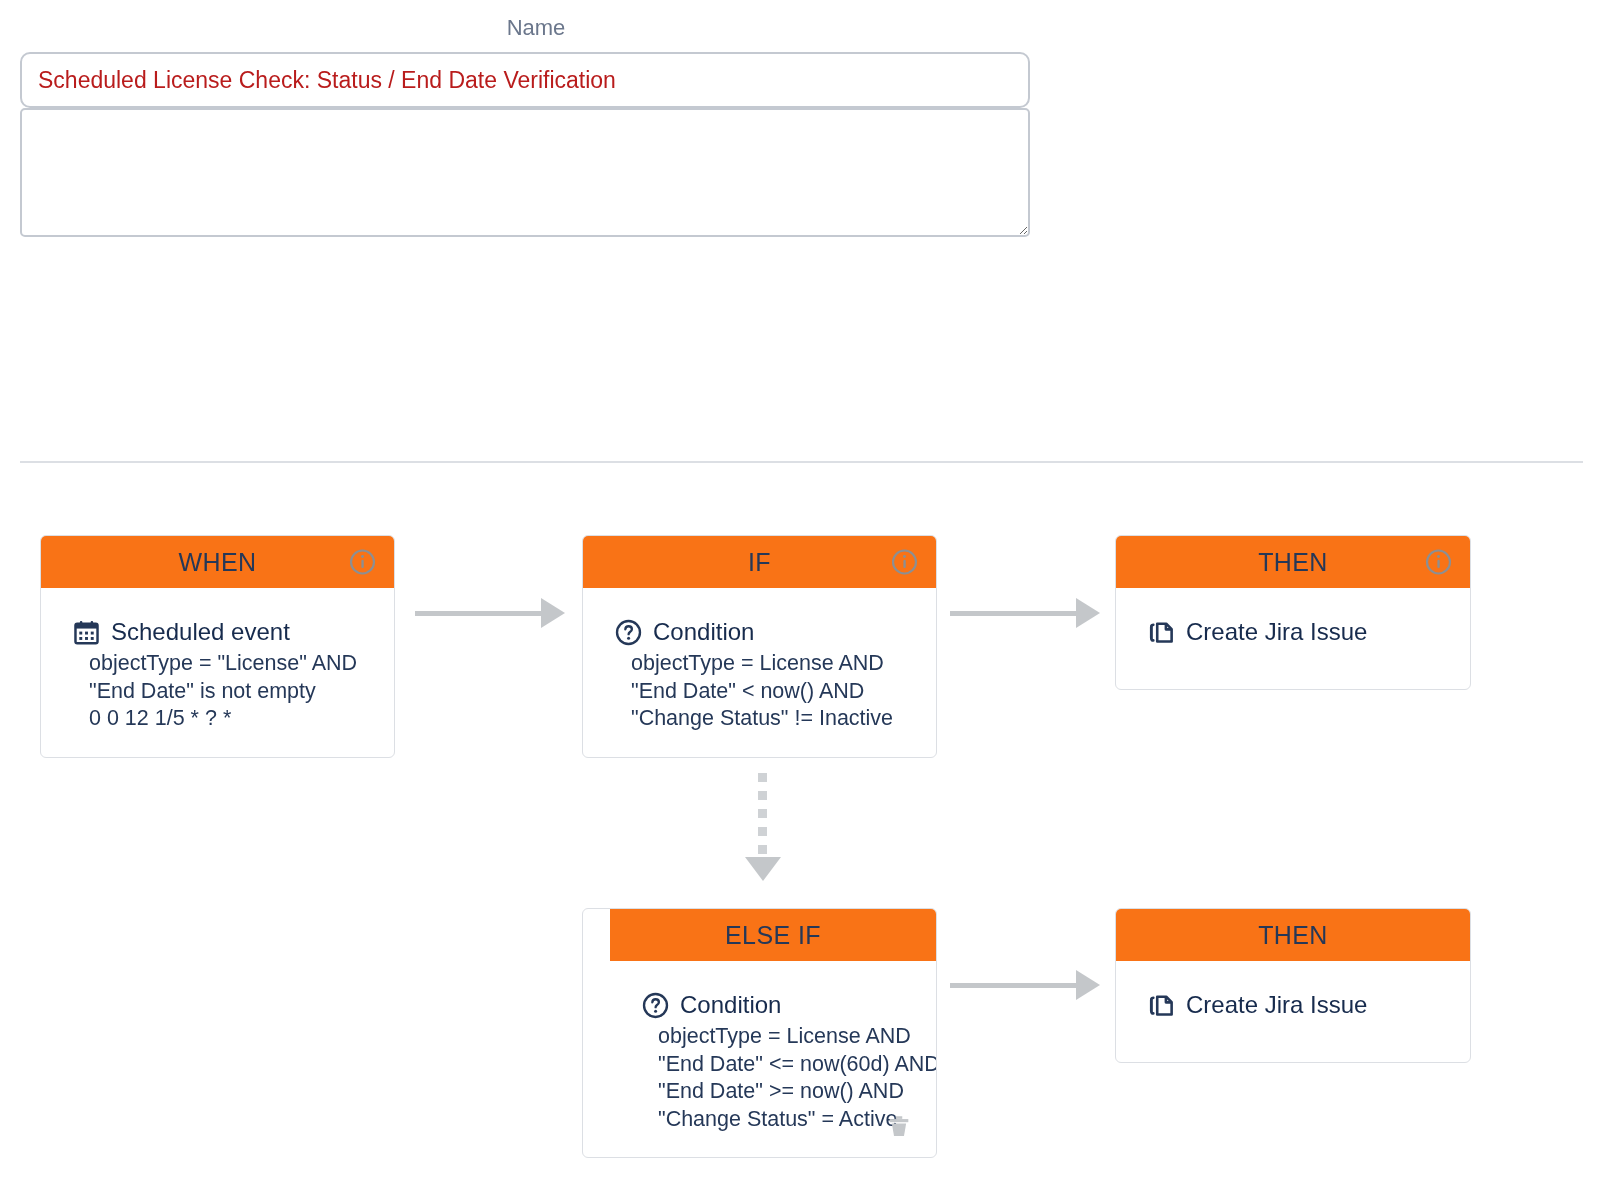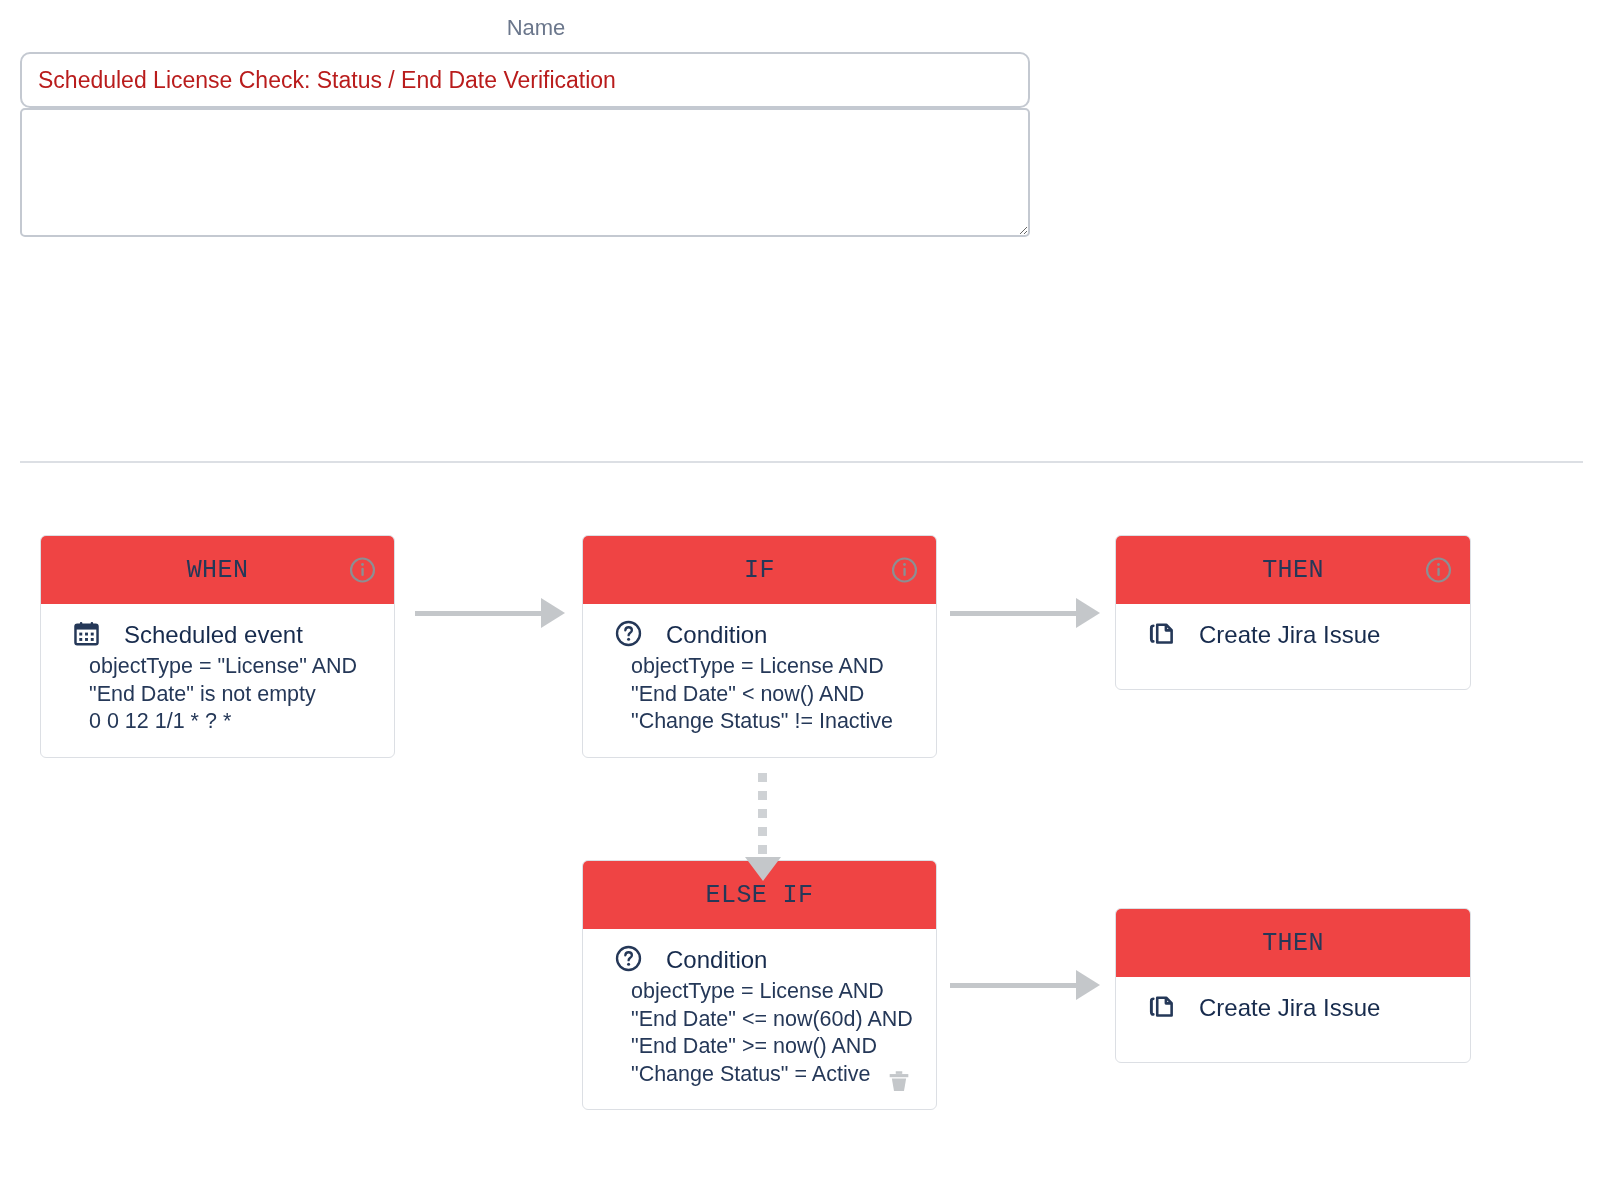--- a/index.html
+++ b/index.html
@@ -77,27 +77,26 @@
 
   .card {
     position: absolute;
     box-sizing: border-box;
     background: #ffffff;
     border: 1px solid #dcdfe4;
     border-radius: 6px;
     overflow: hidden;
   }
   .card-header {
-    height: 68px;
-    background: #ef4444;
+    height: 52px;
+    background: #f97316;
     display: flex;
     align-items: center;
     justify-content: center;
     position: relative;
-    font-family: Liberation Mono, monospace;
   }
   .card-title {
     font-size: 25px;
     letter-spacing: 0.4px;
     color: #253858;
     font-weight: 400;
   }
   .info-icon {
     position: absolute;
     right: 18px;
@@ -105,23 +104,24 @@
     transform: translateY(-50%);
     width: 27px;
     height: 27px;
     line-height: 0;
   }
 
   .card-body { padding: 16px 0 14px 0; position: relative; }
 
   .row-main {
     display: flex;
-    align-items: flex-start;
-    gap: 24px;
+    align-items: center;
+    gap: 11px;
     padding-left: 32px;
+    margin-top: 13px;
   }
   .row-icon { width: 27px; height: 27px; line-height: 0; flex: 0 0 auto; }
   .row-label {
     font-size: 24px;
     color: #172b4d;
     line-height: 30px;
   }
   .detail-lines { padding-left: 48px; margin-top: 3px; }
   .detail-line {
     font-size: 21.5px;
@@ -136,21 +136,21 @@
     bottom: 8px;
     width: 26px;
     height: 26px;
     line-height: 0;
   }
 
   
   #card-when   { left: 40px;   top: 535px; width: 355px; height: 223px; }
   #card-if     { left: 582px;  top: 535px; width: 355px; height: 223px; }
   #card-then-1 { left: 1115px; top: 535px; width: 356px; height: 155px; }
-  #card-elseif { left: 582px;  top: 860px; width: 355px; height: 250px; }
+  #card-elseif { left: 582px;  top: 908px; width: 355px; height: 250px; padding-left: 27px; }
   #card-then-2 { left: 1115px; top: 908px; width: 356px; height: 155px; }
 
   
   .arrow-h { position: absolute; height: 30px; }
   .arrow-h .shaft {
     position: absolute;
     left: 0; top: 13px;
     height: 5px;
     background: #c4c7ca;
   }
@@ -240,21 +240,21 @@
               <rect x="5.6" y="16" width="2.6" height="2.6" fill="#253858"></rect>
               <rect x="10.7" y="16" width="2.6" height="2.6" fill="#253858"></rect>
               <rect x="15.8" y="16" width="2.6" height="2.6" fill="#253858"></rect>
             </svg>
           </span>
           <span class="row-label">Scheduled event</span>
         </div>
         <div class="detail-lines">
           <div class="detail-line">objectType = "License" AND</div>
           <div class="detail-line">"End Date" is not empty</div>
-          <div class="detail-line">0 0 12 1/1 * ? *</div>
+          <div class="detail-line">0 0 12 1/5 * ? *</div>
         </div>
       </div>
     </div>
 
     <div class="card" id="card-if">
       <div class="card-header">
         <span class="card-title">IF</span>
         <span class="info-icon">
           <svg viewBox="0 0 24 24" width="27" height="27">
             <circle cx="12" cy="12" r="10.2" fill="none" stroke="#8c8f93" stroke-width="1.9"></circle>

